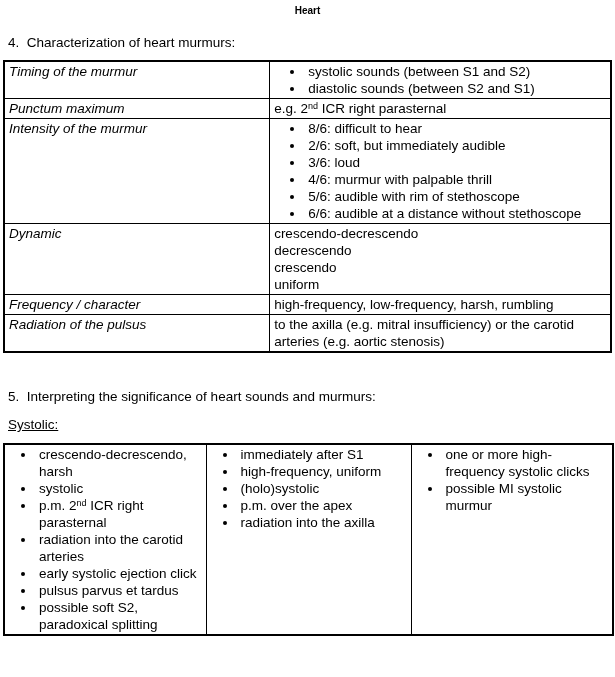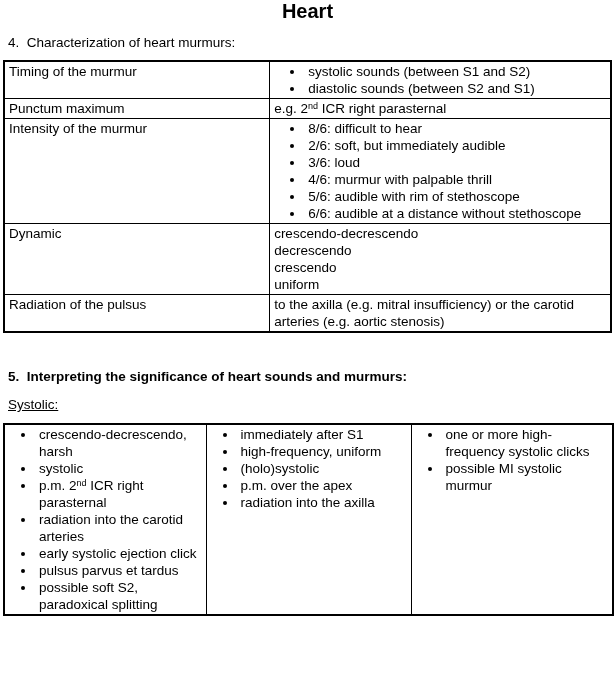--- a/index.html
+++ b/index.html
@@ -9,47 +9,47 @@
     background: #ffffff;
     color: #000000;
     font-family: "Liberation Sans", "DejaVu Sans", sans-serif;
     font-size: 13.5px;
     overflow: hidden;
   }
   .title {
     margin: 2px 0 0 0;
     text-align: center;
     font-weight: bold;
-    font-size: 20px;
+    font-size: 10px;
     line-height: 18px;
   }
   .para {
     margin: 14px 0 9px 8px;
     line-height: 17px;
     white-space: pre-wrap;
   }
-  .para.sec5 { margin: 35px 0 0 8px; font-weight: bold; }
+  .para.sec5 { margin: 35px 0 0 8px; }
   .para.systolic {
     margin: 11px 0 10px 8px;
     text-decoration: underline;
   }
   table {
     border-collapse: collapse;
     table-layout: fixed;
     margin-left: 3px;
     width: 609px;
     border: 2px solid #000;
   }
   td {
     border: 1px solid #000;
     vertical-align: top;
     padding: 1px 4px;
     line-height: 17px;
   }
-  .t1 .c-label { width: 263px; }
+  .t1 .c-label { width: 263px; font-style: italic; }
   .t1 .c-value { width: 338px; }
   .t2 td.col0 { width: 202px; }
   .t2 td.col1 { width: 205px; }
   .t2 td.col2 { width: 202px; }
   .t2 tr.hdr td { height: 38px; }
   .t2 tr.body td { height: 189px; }
   ul {
     margin: 0;
     padding: 0 0 0 31px;
     list-style: disc outside;
@@ -104,20 +104,24 @@
     <tr>
       <td class="c-label">Dynamic</td>
       <td class="c-value">
         <div>crescendo-decrescendo</div>
         <div>decrescendo</div>
         <div>crescendo</div>
         <div>uniform</div>
       </td>
     </tr>
     <tr>
+      <td class="c-label">Frequency / character</td>
+      <td class="c-value">high-frequency, low-frequency, harsh, rumbling</td>
+    </tr>
+    <tr>
       <td class="c-label">Radiation of the pulsus</td>
       <td class="c-value">to the axilla (e.g. mitral insufficiency) or the carotid arteries (e.g. aortic stenosis)</td>
     </tr>
   </tbody>
     </table>
 
   <div class="para sec5">5.  Interpreting the significance of heart sounds and murmurs:</div>
 
   <div class="para systolic">Systolic:</div>
 

